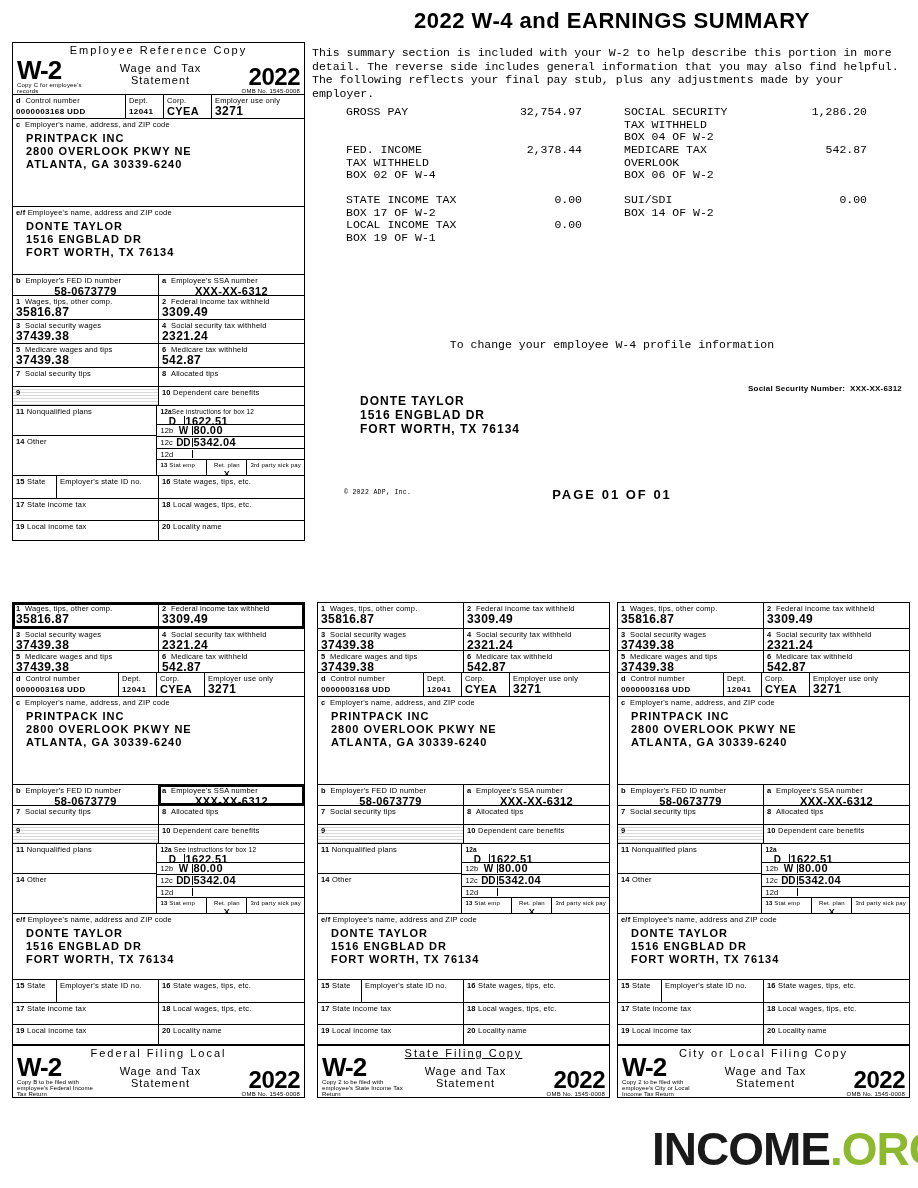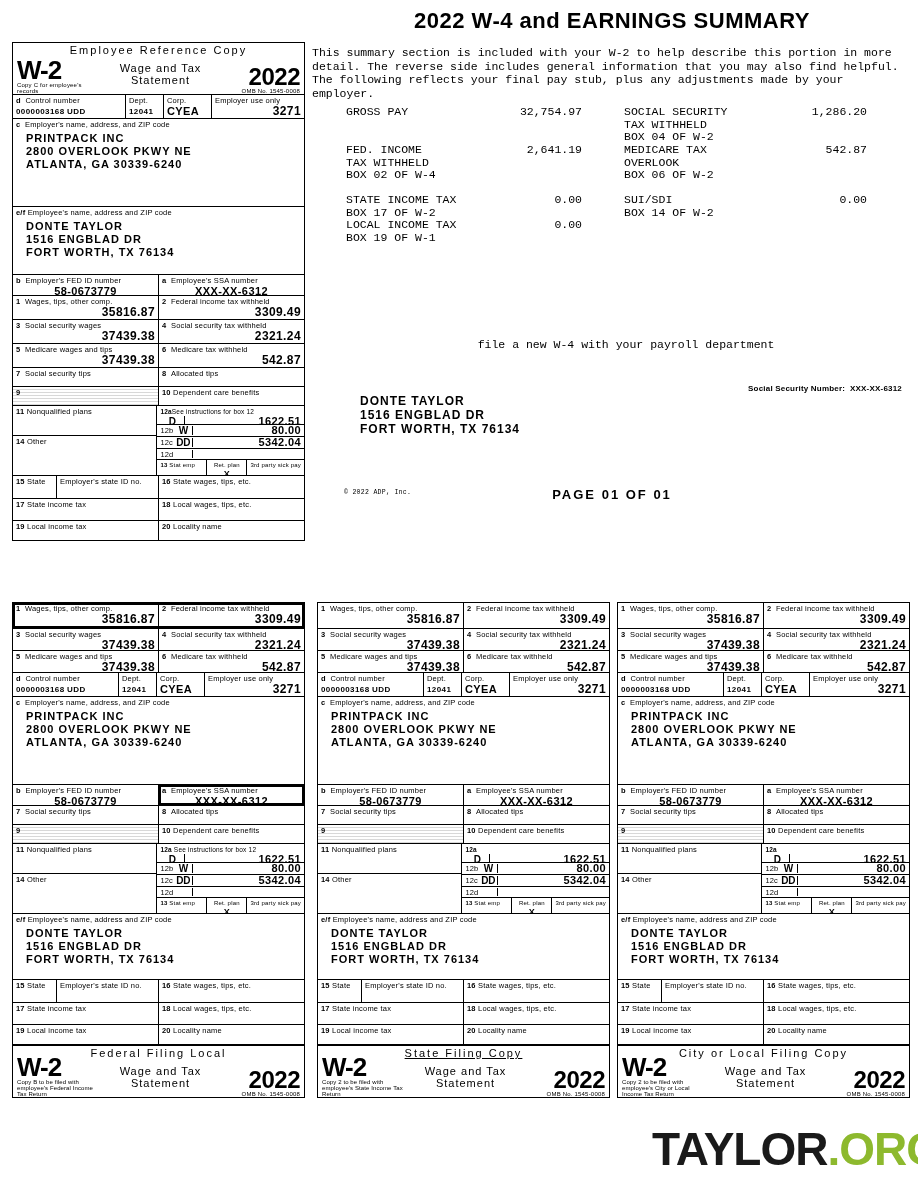--- a/index.html
+++ b/index.html
@@ -14,21 +14,21 @@
   .page{position:relative;width:918px;height:1188px;}
 
   
   .form{border:1px solid #000;box-sizing:border-box;background:#fff;}
   .row{display:flex;border-bottom:1px solid #000;box-sizing:border-box;}
   .row:last-child{border-bottom:none;}
   .cell{position:relative;box-sizing:border-box;border-right:1px solid #000;padding:1px 3px;overflow:hidden;}
   .cell:last-child{border-right:none;}
   .lbl{font-size:7.5px;line-height:9px;letter-spacing:.2px;white-space:nowrap;}
   .lbl .num{font-weight:bold;}
-  .val{font-size:12px;font-weight:bold;line-height:13px;text-align:right;letter-spacing:.4px;}
+  .val{font-size:12px;font-weight:bold;line-height:13px;text-align:left;letter-spacing:.4px;}
   .val.left{text-align:left;}
   .val.center{text-align:center;}
 
   
   #copyC{position:absolute;left:12px;top:42px;width:293px;}
   .w2head{display:flex;align-items:flex-end;padding:2px 4px 0 4px;position:relative;height:52px;box-sizing:border-box;}
   .w2-mark{font-size:26px;font-weight:bold;letter-spacing:-1px;line-height:24px;}
   .w2-mid{flex:1;text-align:center;font-size:11px;line-height:12px;letter-spacing:1px;}
   .w2-year{font-size:24px;font-weight:bold;letter-spacing:-0.5px;line-height:23px;}
   .w2-toprow{position:absolute;top:1px;left:0;right:0;text-align:center;font-size:11px;letter-spacing:2px;}
@@ -285,21 +285,21 @@
       <div class="sblock" style="left:34px;top:0;">
         <span>GROSS PAY</span>
       </div>
       <div class="sblock samt" style="left:175px;top:0;">32,754.97</div>
 
       <div class="sblock" style="left:34px;top:38px;">
         <div>FED. INCOME</div>
         <div>TAX WITHHELD</div>
         <div>BOX 02 OF W-4</div>
       </div>
-      <div class="sblock samt" style="left:175px;top:38px;">2,641.19</div>
+      <div class="sblock samt" style="left:175px;top:38px;">2,378.44</div>
 
       <div class="sblock" style="left:34px;top:88px;">
         <div>STATE INCOME TAX</div>
         <div>BOX 17 OF W-2</div>
       </div>
       <div class="sblock samt" style="left:175px;top:88px;">0.00</div>
 
       <div class="sblock" style="left:34px;top:113px;">
         <div>LOCAL INCOME TAX</div>
         <div>BOX 19 OF W-1</div>
@@ -321,21 +321,21 @@
       <div class="sblock samt" style="left:460px;top:38px;">542.87</div>
 
       <div class="sblock" style="left:312px;top:88px;">
         <div>SUI/SDI</div>
         <div>BOX 14 OF W-2</div>
       </div>
       <div class="sblock samt" style="left:460px;top:88px;">0.00</div>
     </div>
 
     <div class="note mono">
-      <div style="padding-left:28px;">file a new W-4 with your payroll department</div>
+      <div>To change your employee W-4 profile information</div>
     </div>
 
     <div style="position:relative;height:120px;margin-top:30px;">
       <div style="position:absolute;left:48px;top:12px;">
         <div class="emp2">DONTE TAYLOR</div>
         <div class="emp2">1516 ENGBLAD DR</div>
         <div class="emp2">FORT WORTH, TX  76134</div>
       </div>
       <div class="ssnline" style="position:absolute;right:10px;top:2px;">
         <span>Social Security Number:</span>&nbsp;&nbsp;<span>XXX-XX-6312</span>
@@ -888,16 +888,16 @@
         <div>Statement</div>
       </div>
       <div style="width:82px;text-align:right;">
         <div class="w2-year">2022</div>
         <div class="w2-omb">OMB No.  1545-0008</div>
       </div>
     </div>
   </div>
 
   <div id="watermark">
-    <span class="wk-dark">TAYLOR</span><span class="wk-green" style="color: rgb(141, 185, 46);">.ORG</span>
+    <span class="wk-dark">INCOME</span><span class="wk-green" style="color: rgb(141, 185, 46);">.ORG</span>
   </div>
 
 </div>
 
 </body></html>

